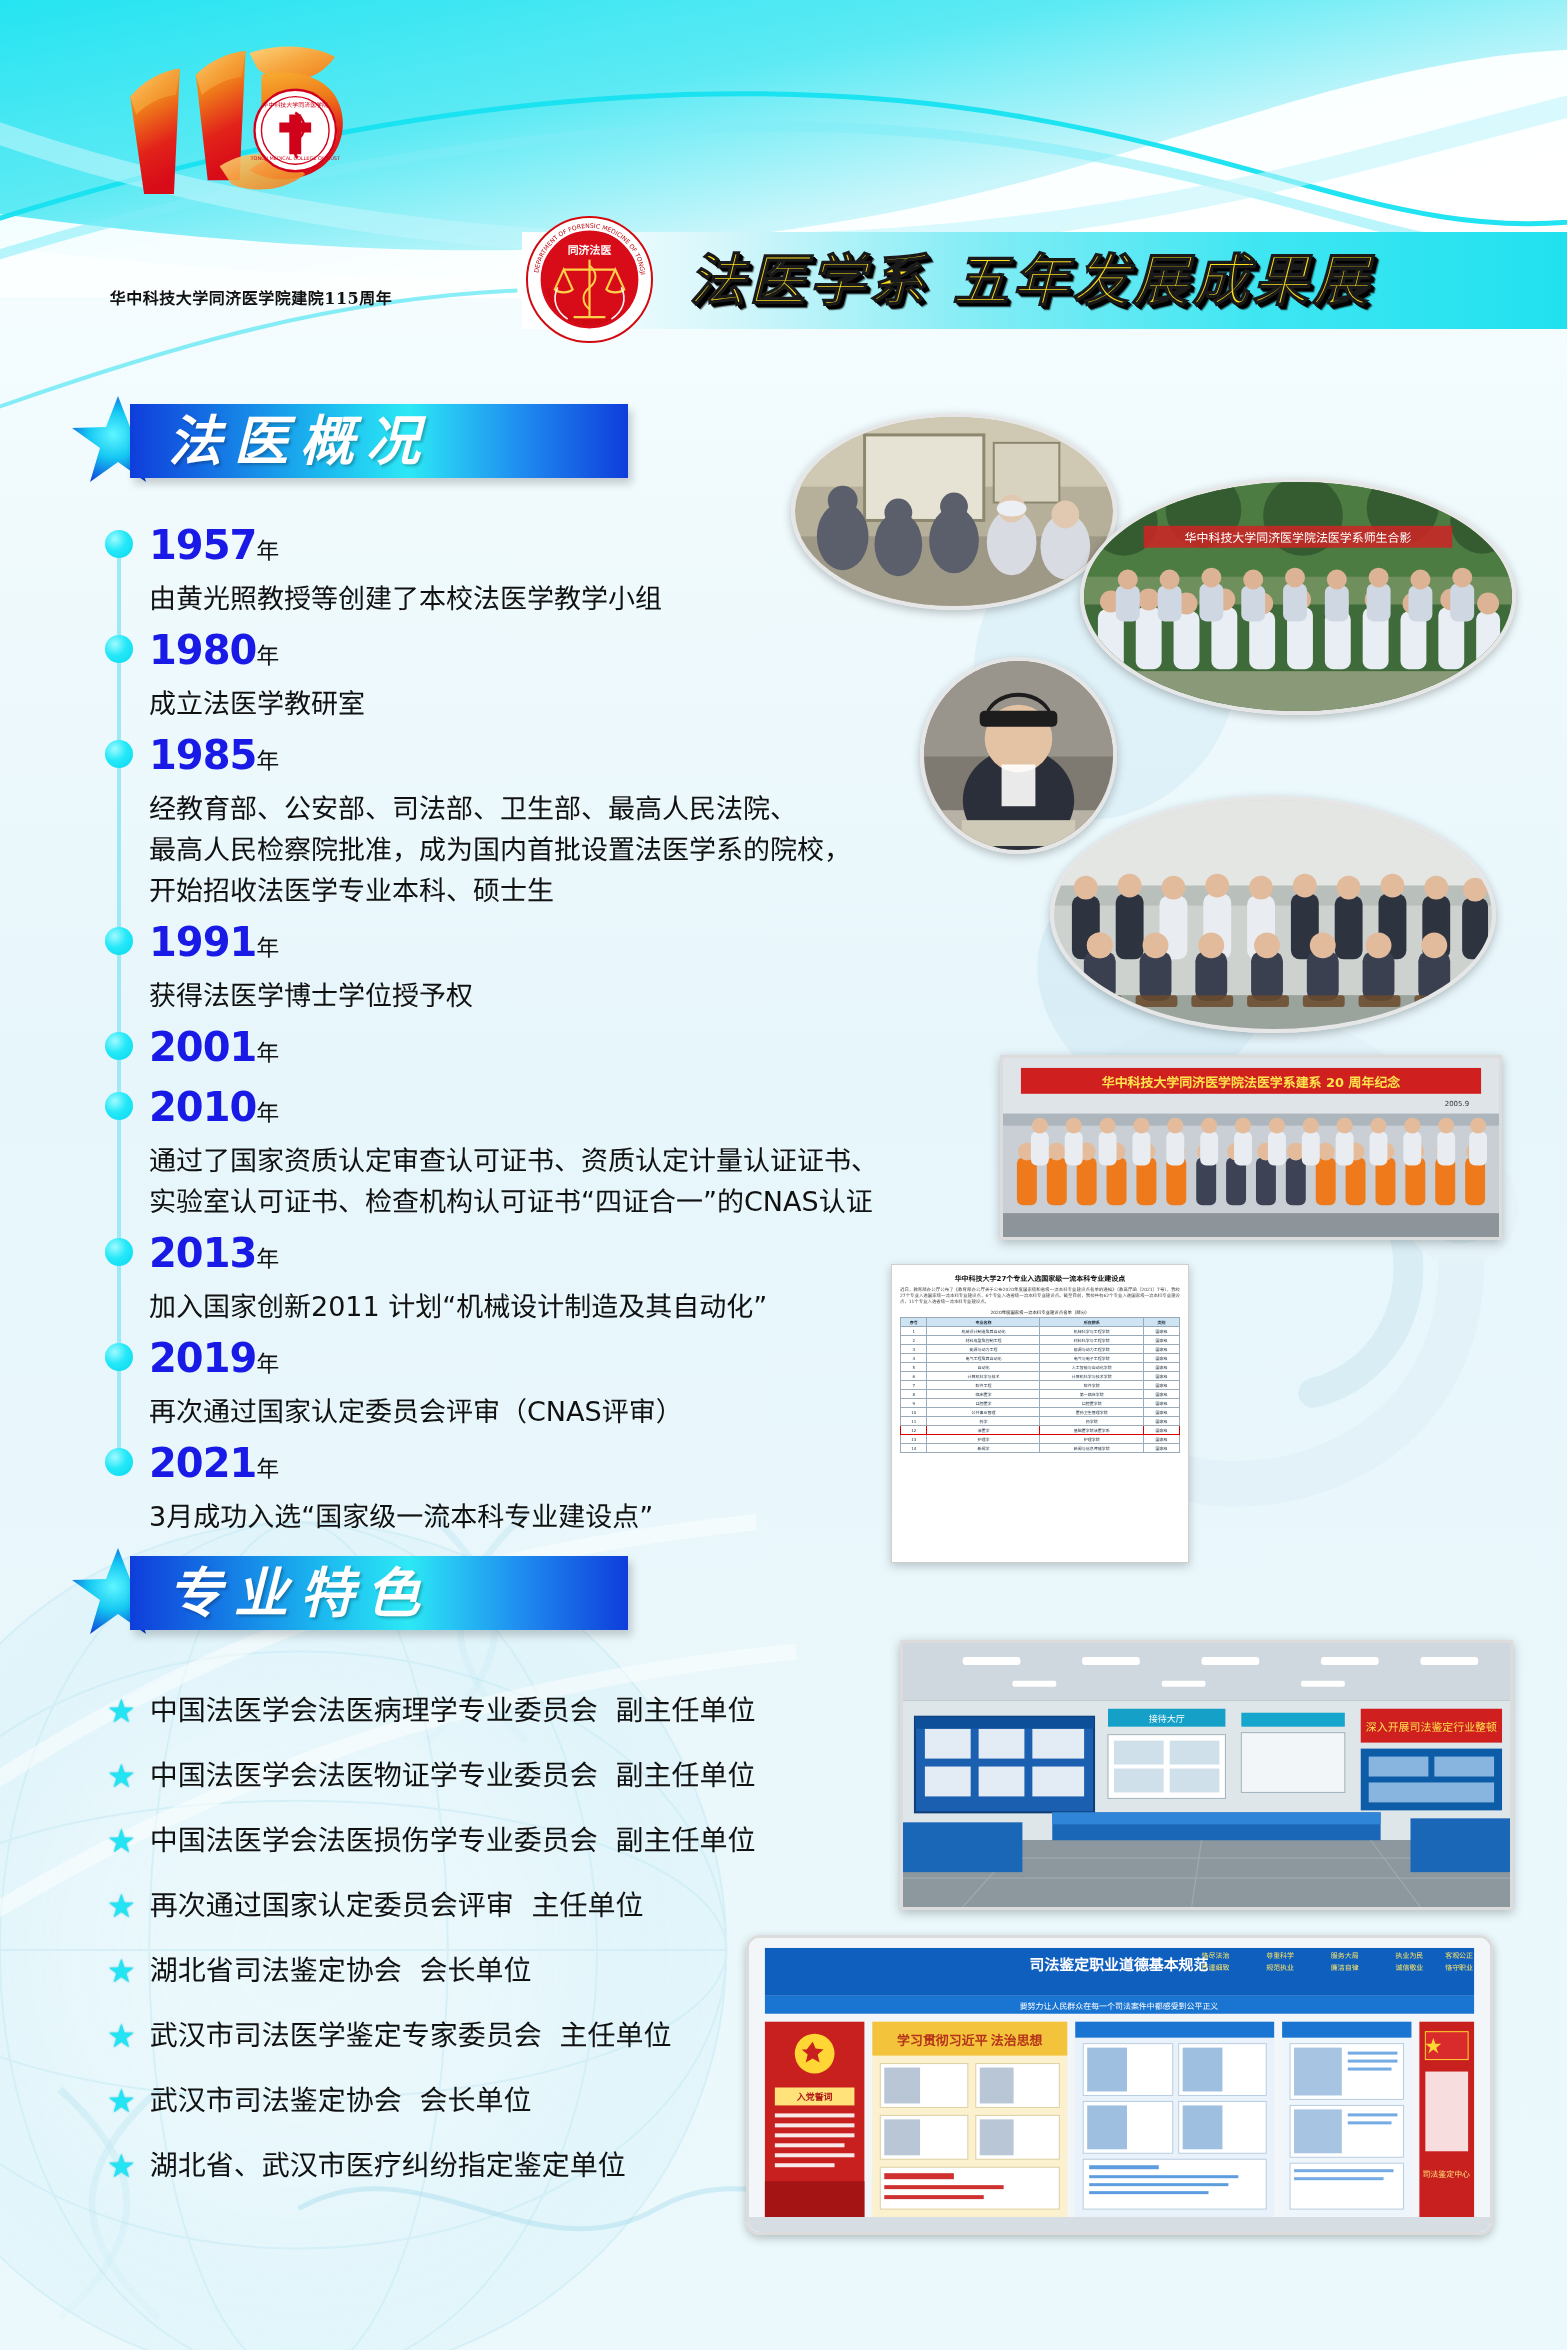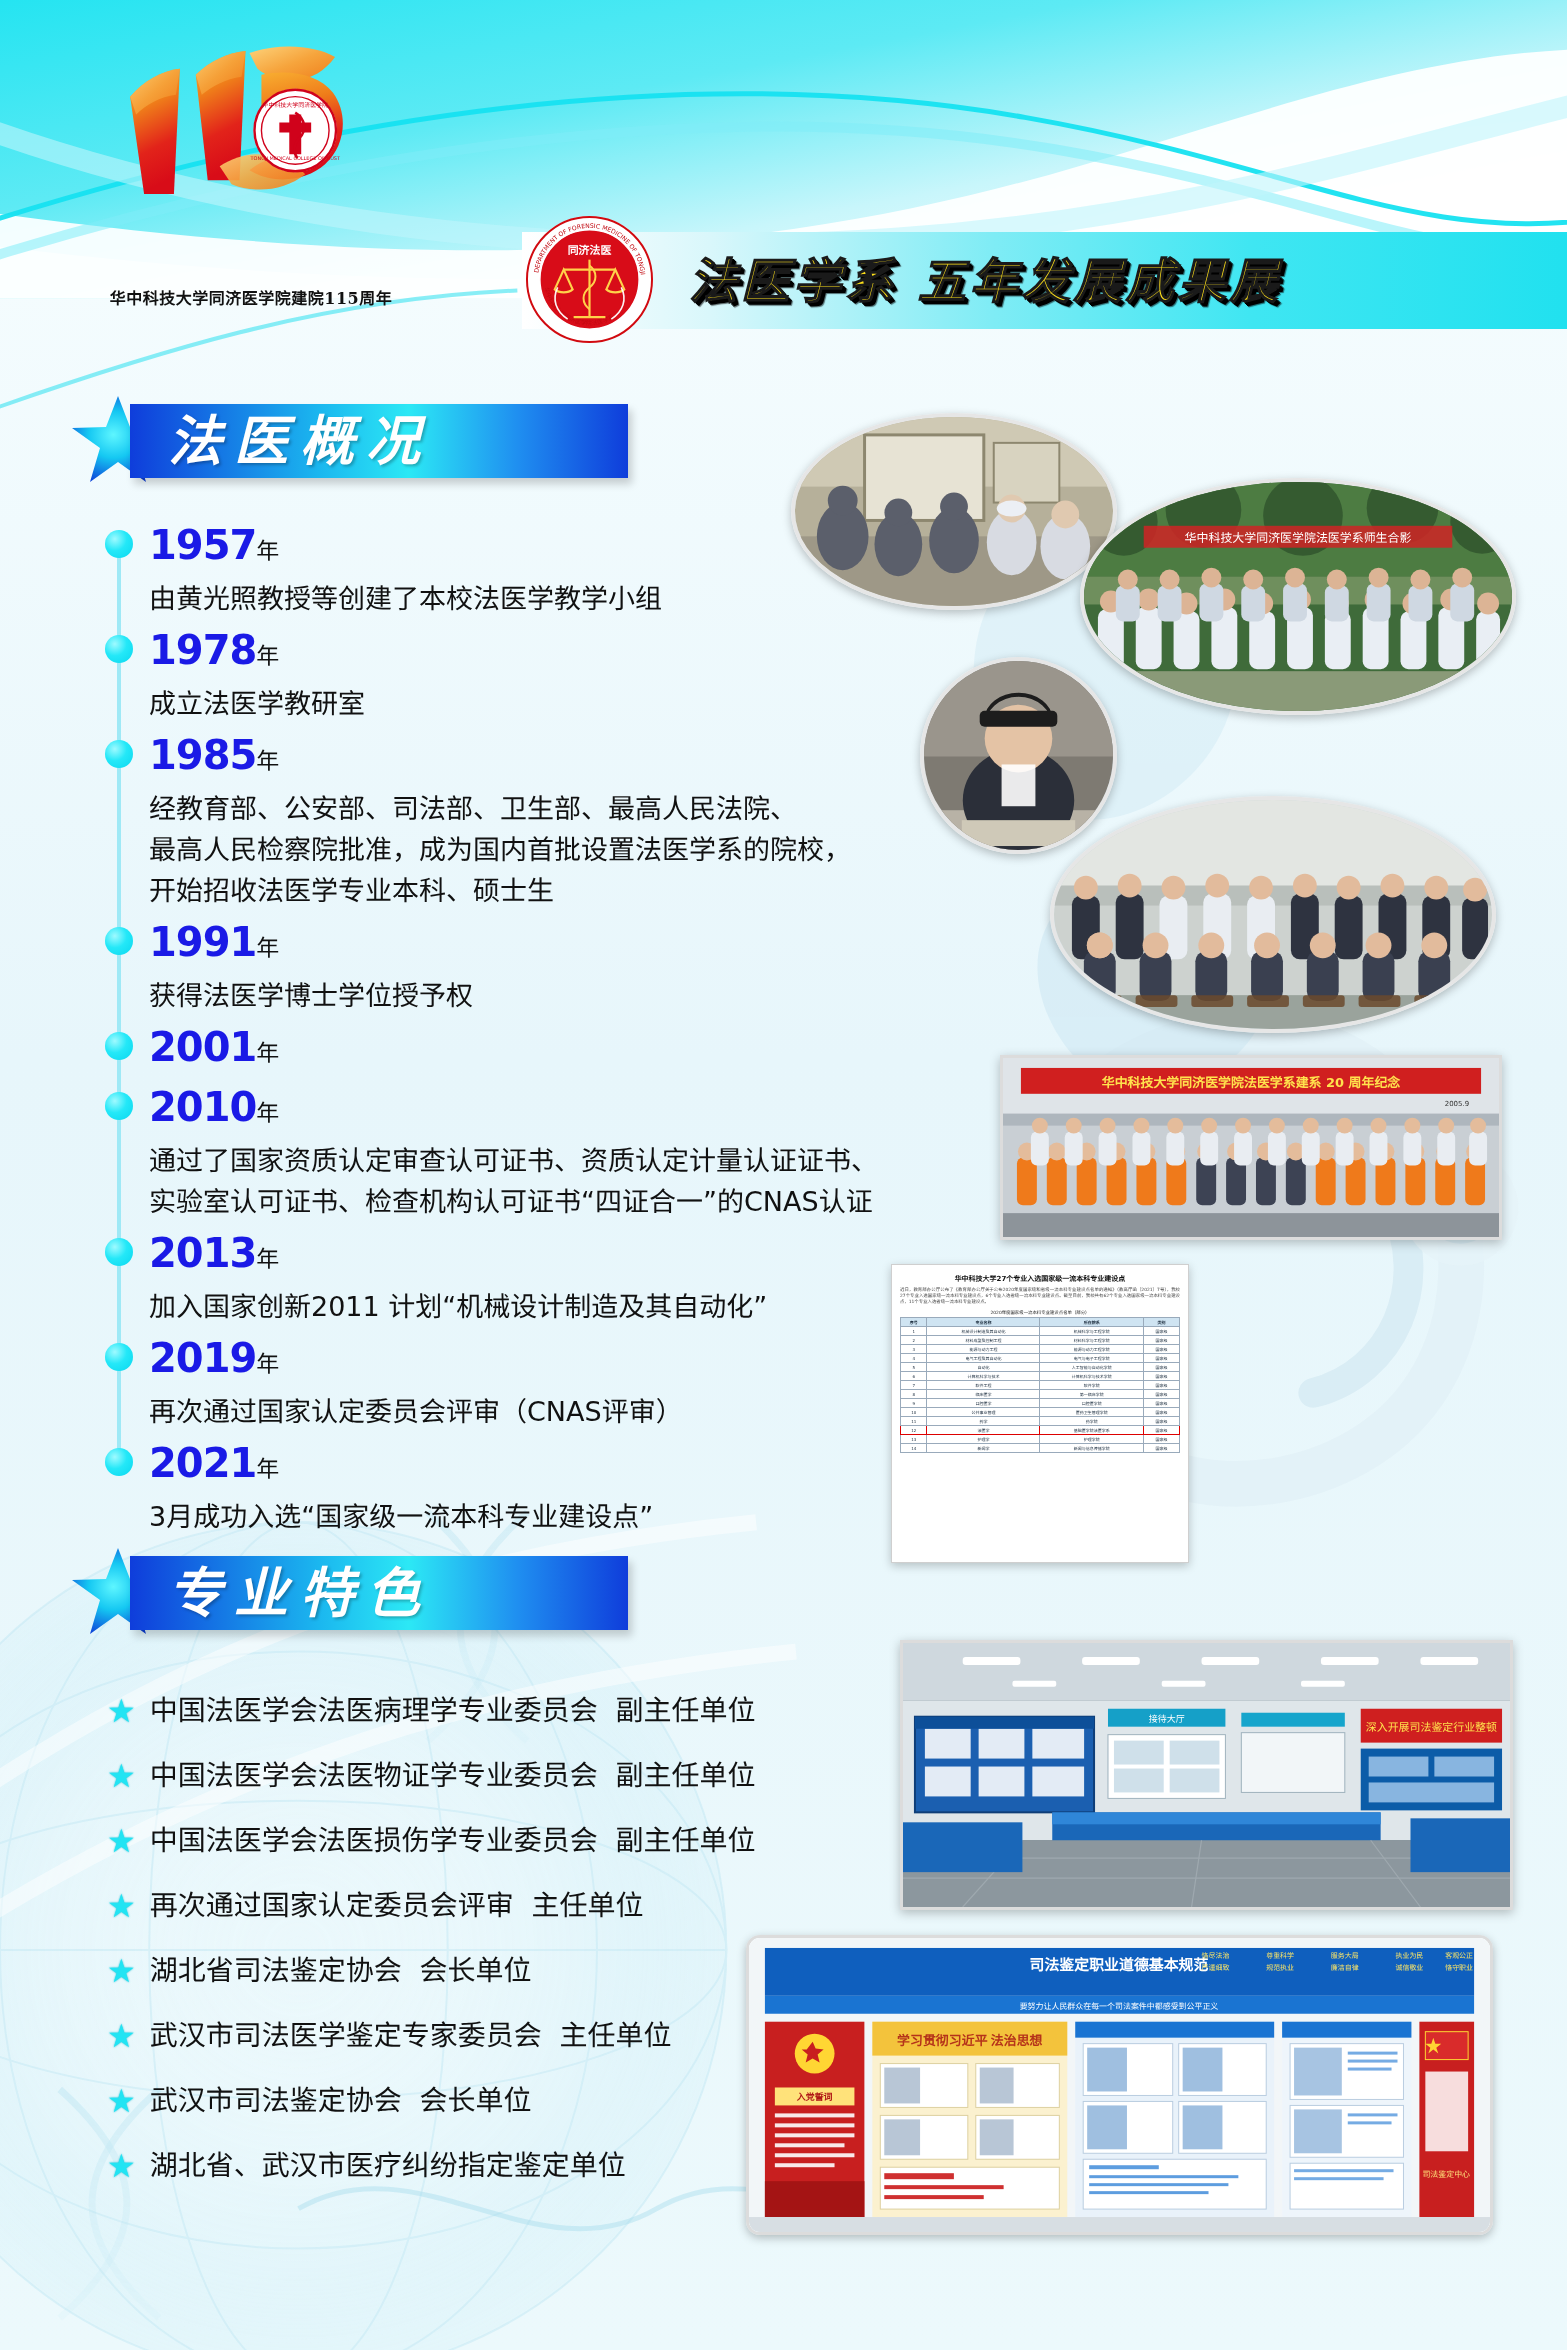--- a/index.html
+++ b/index.html
@@ -29,21 +29,21 @@
   }
   
   .title-banner{
     position:absolute;left:522px;top:232px;width:1045px;height:97px;
     background:linear-gradient(90deg,#ffffff 0%,#d9f7fb 18%,#7fecf5 45%,#3fe6f2 70%,#21e1ef 100%);
   }
   .dept-seal{position:absolute;left:524px;top:214px;width:131px;height:131px;}
   .title-text{
     position:absolute;left:689px;top:237px;
     font-family:"DejaVu Sans","Liberation Sans",sans-serif;
-    font-weight:800;font-style:italic;font-size:48px;line-height:88px;
+    font-weight:800;font-style:italic;font-size:56px;line-height:88px;
     color:#ffe11a;
     letter-spacing:4px;
     text-shadow:
       3px 3px 0 #000, 4px 4px 0 #000, 2px 2px 0 #000,
       5px 5px 1px rgba(0,0,0,.55);
     white-space:nowrap;
     -webkit-text-stroke:1.5px #1a1a1a;
   }
   
   .sec-head{position:absolute;height:100px;}
@@ -301,21 +301,21 @@
     <div class="tl-line"></div>
 
     <div class="tl-item">
       <span class="tl-dot"></span>
       <div class="tl-year"><span>1957</span><span class="suffix">年</span></div>
       <div class="tl-desc">由黄光照教授等创建了本校法医学教学小组</div>
     </div>
 
     <div class="tl-item">
       <span class="tl-dot"></span>
-      <div class="tl-year"><span>1978</span><span class="suffix">年</span></div>
+      <div class="tl-year"><span>1980</span><span class="suffix">年</span></div>
       <div class="tl-desc">成立法医学教研室</div>
     </div>
 
     <div class="tl-item">
       <span class="tl-dot"></span>
       <div class="tl-year"><span>1985</span><span class="suffix">年</span></div>
       <div class="tl-desc">经教育部、公安部、司法部、卫生部、最高人民法院、
 最高人民检察院批准，成为国内首批设置法医学系的院校，
 开始招收法医学专业本科、硕士生</div>
     </div>

